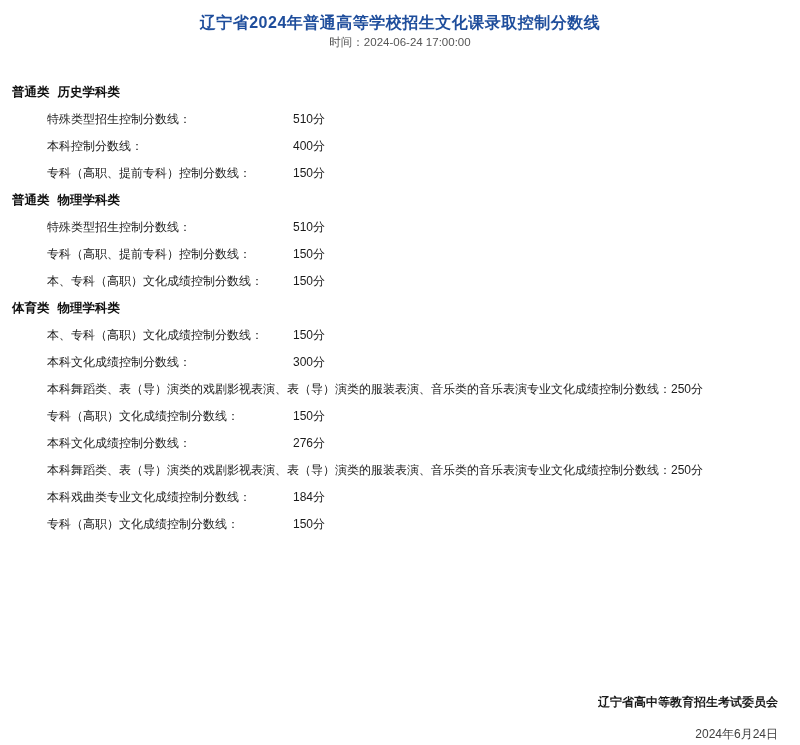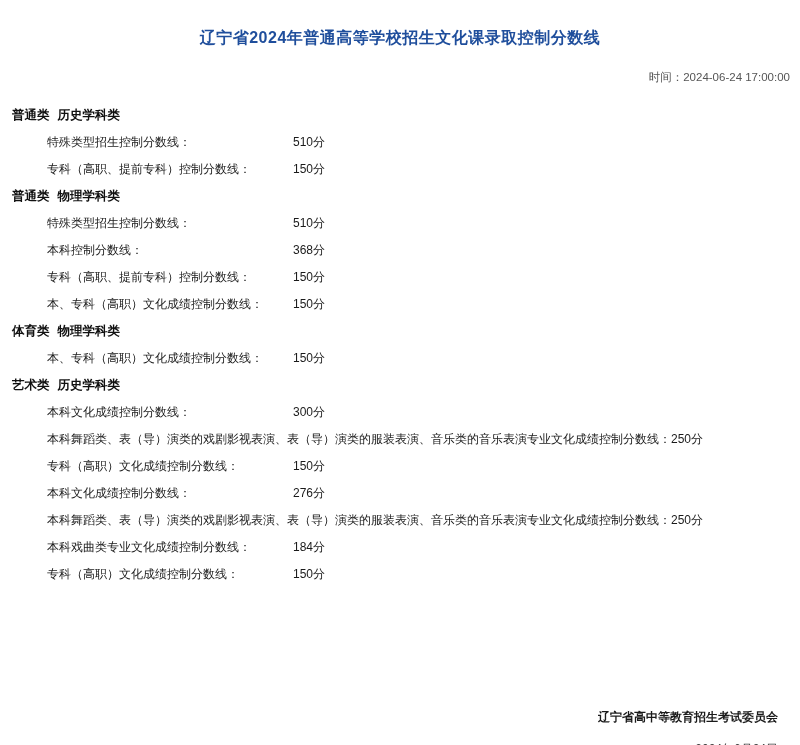--- a/index.html
+++ b/index.html
@@ -20,34 +20,33 @@
     height: 745px;
     box-sizing: border-box;
     padding: 0 10px;
   }
   .doc-title {
     text-align: center;
     font-size: 16px;
     font-weight: bold;
     color: #1f4e9c;
     letter-spacing: 0.5px;
-    margin-top: 27px;
+    margin-top: 12px;
     margin-bottom: 0;
     line-height: 22px;
   }
   .doc-time {
-    text-align: right;
+    text-align: center;
     font-size: 11.5px;
     color: #555555;
-    margin-top: 20px;
     margin-bottom: 0;
     line-height: 16px;
   }
   .body-wrap {
-    margin-top: 16px;
+    margin-top: 28px;
     padding-left: 2px;
   }
   .section {
     margin-bottom: 0;
   }
   .section-head {
     font-size: 12.5px;
     font-weight: bold;
     color: #111111;
     line-height: 17px;
@@ -104,37 +103,36 @@
 <div class="page">
 
   <h1 class="doc-title">辽宁省2024年普通高等学校招生文化课录取控制分数线</h1>
 
   <div class="doc-time">时间：2024-06-24 17:00:00</div>
 
   <div class="body-wrap">
       <div class="section">
         <div class="section-head"><span>普通类</span><span class="cat-gap"></span><span>历史学科类</span></div>
         <div class="row col"><span class="label">特殊类型招生控制分数线：</span><span class="value">510分</span></div>
+        <div class="row col"><span class="label">本科控制分数线：</span><span class="value">400分</span></div>
         <div class="row col"><span class="label">专科（高职、提前专科）控制分数线：</span><span class="value">150分</span></div>
       </div>
       <div class="section">
         <div class="section-head"><span>普通类</span><span class="cat-gap"></span><span>物理学科类</span></div>
         <div class="row col"><span class="label">特殊类型招生控制分数线：</span><span class="value">510分</span></div>
-        <div class="row col"><span class="label">本科控制分数线：</span><span class="value">368分</span></div>
         <div class="row col"><span class="label">专科（高职、提前专科）控制分数线：</span><span class="value">150分</span></div>
       </div>
       <div class="section">
         <div class="row col"><span class="label">本、专科（高职）文化成绩控制分数线：</span><span class="value">150分</span></div>
       </div>
       <div class="section">
         <div class="section-head"><span>体育类</span><span class="cat-gap"></span><span>物理学科类</span></div>
         <div class="row col"><span class="label">本、专科（高职）文化成绩控制分数线：</span><span class="value">150分</span></div>
       </div>
       <div class="section">
-        <div class="section-head"><span>艺术类</span><span class="cat-gap"></span><span>历史学科类</span></div>
         <div class="row col"><span class="label">本科文化成绩控制分数线：</span><span class="value">300分</span></div>
         <div class="row inline"><span class="label">本科舞蹈类、表（导）演类的戏剧影视表演、表（导）演类的服装表演、音乐类的音乐表演专业文化成绩控制分数线：</span><span class="value">250分</span></div>
         <div class="row col"><span class="label">专科（高职）文化成绩控制分数线：</span><span class="value">150分</span></div>
       </div>
       <div class="section">
         <div class="row col"><span class="label">本科文化成绩控制分数线：</span><span class="value">276分</span></div>
         <div class="row inline"><span class="label">本科舞蹈类、表（导）演类的戏剧影视表演、表（导）演类的服装表演、音乐类的音乐表演专业文化成绩控制分数线：</span><span class="value">250分</span></div>
         <div class="row col"><span class="label">本科戏曲类专业文化成绩控制分数线：</span><span class="value">184分</span></div>
         <div class="row col"><span class="label">专科（高职）文化成绩控制分数线：</span><span class="value">150分</span></div>
       </div>

